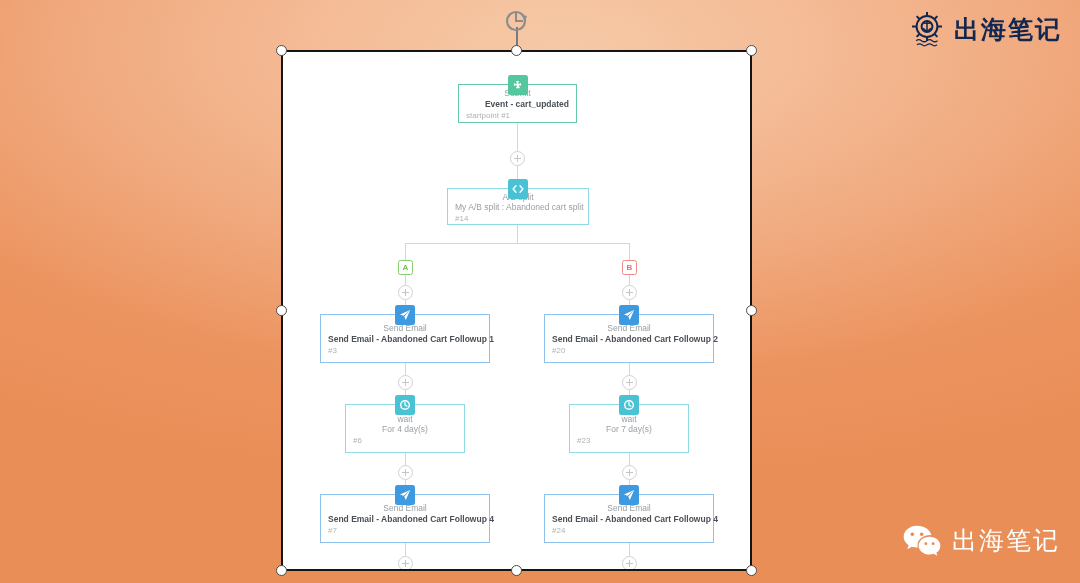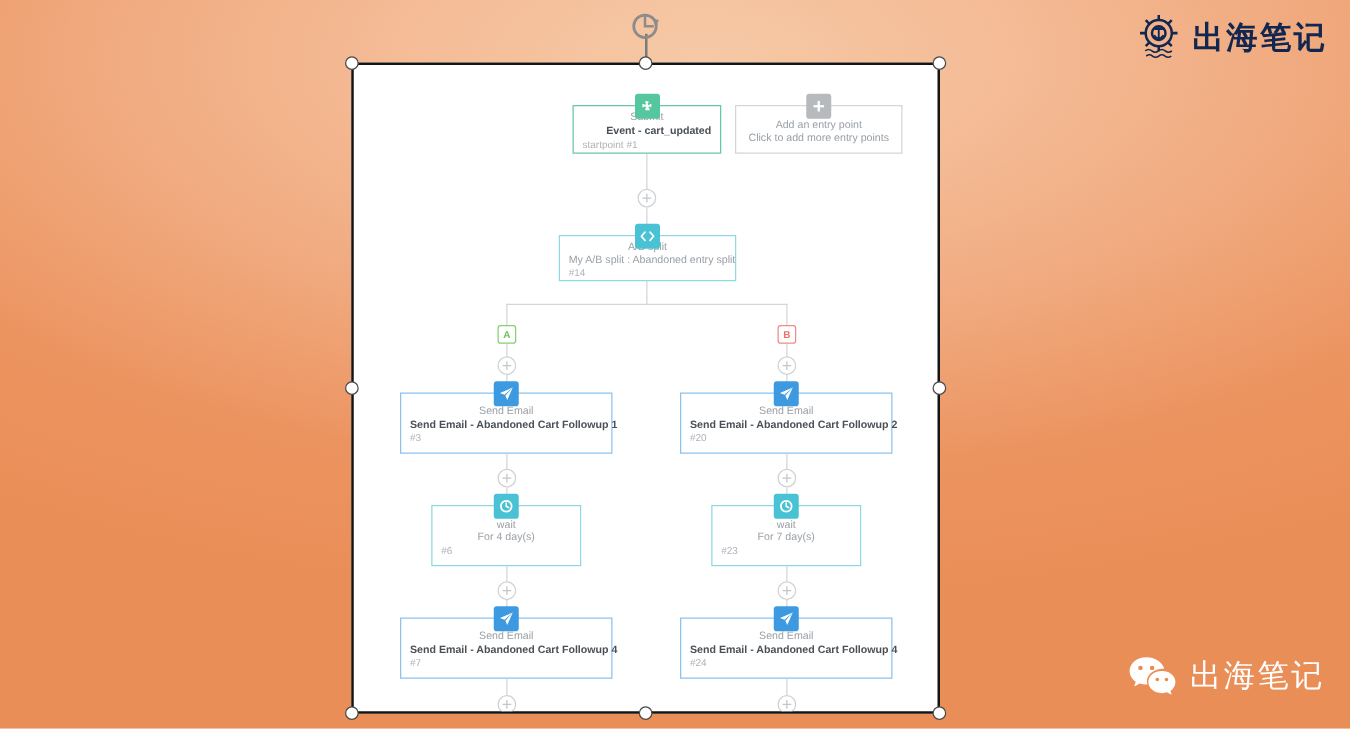--- a/index.html
+++ b/index.html
@@ -275,40 +275,30 @@
         <div class="node-icon">
           <svg width="11" height="11" viewBox="0 0 12 12">
             <path d="M4.6 1.1h2.8v1.3a1 1 0 1 0 1.3 1.1h1.2v2.8H9.5a1 1 0 1 0-1.1 1.3v1.3H4.6V7.6a1 1 0 1 0-1.3-1.2H2.1V3.5h1.2A1 1 0 1 0 4.6 2.3z" fill="#ffffff"></path>
           </svg>
         </div>
         <div class="n-type">Submit</div>
         <div class="n-name">Event - cart_updated</div>
         <div class="n-id">startpoint #1</div>
       </div>
 
-      <div class="node gray" style="left:305px; top:32px; width:134px; height:39px;">
-        <div class="node-icon">
-          <svg width="10" height="10" viewBox="0 0 10 10">
-            <rect x="4.1" y="0.8" width="1.8" height="8.4" fill="#ffffff"></rect>
-            <rect x="0.8" y="4.1" width="8.4" height="1.8" fill="#ffffff"></rect>
-          </svg>
-        </div>
-        <div class="n-type">Add an entry point</div>
-        <div class="n-sub">Click to add more entry points</div>
-      </div>
 
       <div class="node teal" style="left:164px; top:136px; width:142px; height:37px;">
         <div class="node-icon">
           <svg width="12" height="10" viewBox="0 0 13 10">
             <path d="M4.3 1.4 L1.2 5 L4.3 8.6" fill="none" stroke="#ffffff" stroke-width="1.5" stroke-linecap="round" stroke-linejoin="round"></path>
             <path d="M8.7 1.4 L11.8 5 L8.7 8.6" fill="none" stroke="#ffffff" stroke-width="1.5" stroke-linecap="round" stroke-linejoin="round"></path>
           </svg>
         </div>
         <div class="n-type">A/B split</div>
-        <div class="n-sub">My A/B split : Abandoned entry split</div>
+        <div class="n-sub">My A/B split : Abandoned cart split</div>
         <div class="n-id">#14</div>
       </div>
 
       <div class="node blue" style="left:37px; top:262px; width:170px; height:49px;">
         <div class="node-icon">
           <svg width="12" height="12" viewBox="0 0 12 12">
             <path d="M11.2 1 L1 5.4 l3.6 1.3 L11.2 1z M5.3 7.5 L6.8 11 L11.2 1 5.3 7.5z" fill="#ffffff"></path>
           </svg>
         </div>
         <div class="n-type">Send Email</div>

